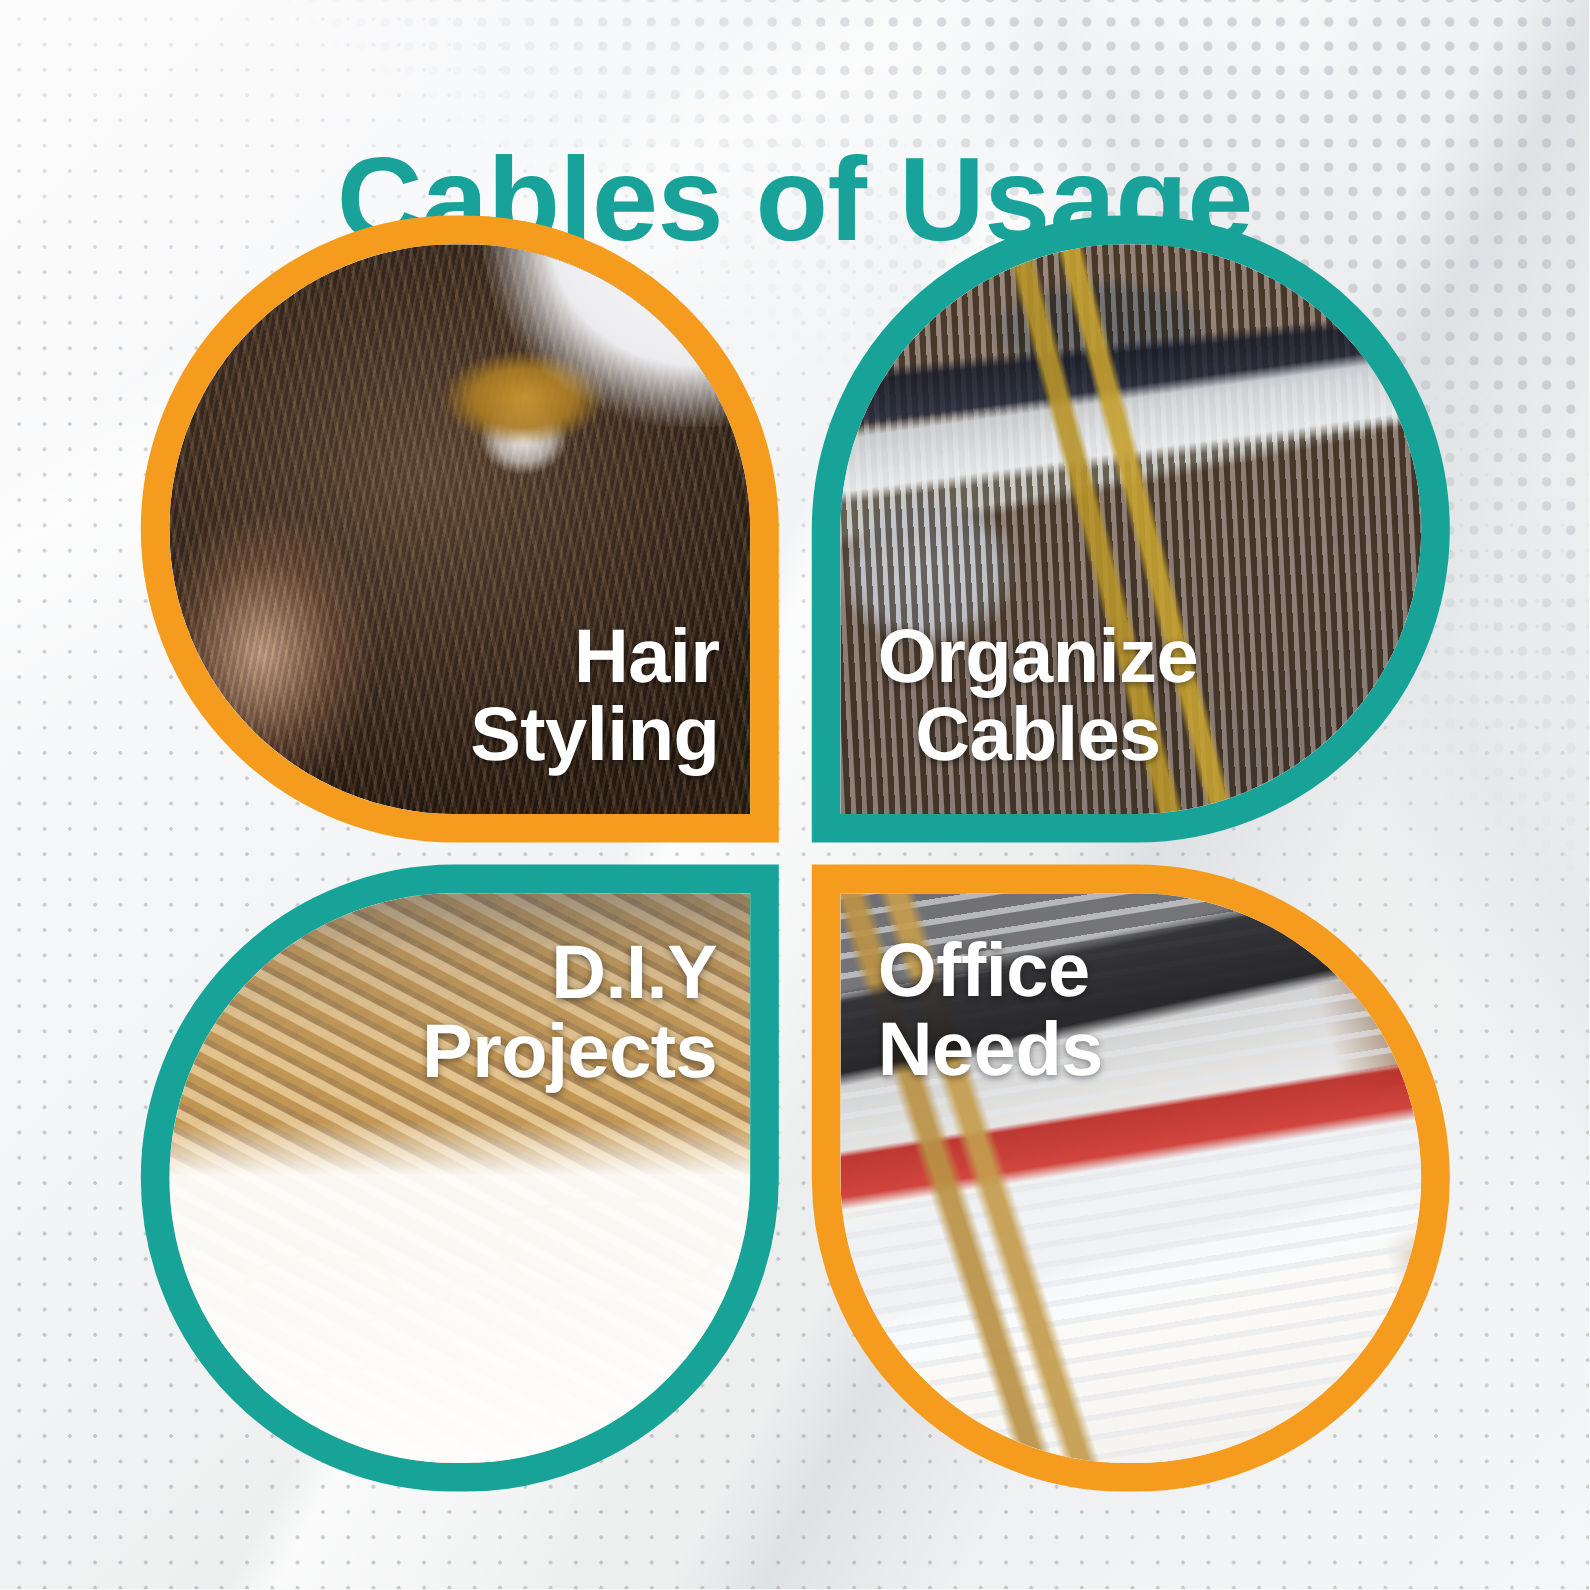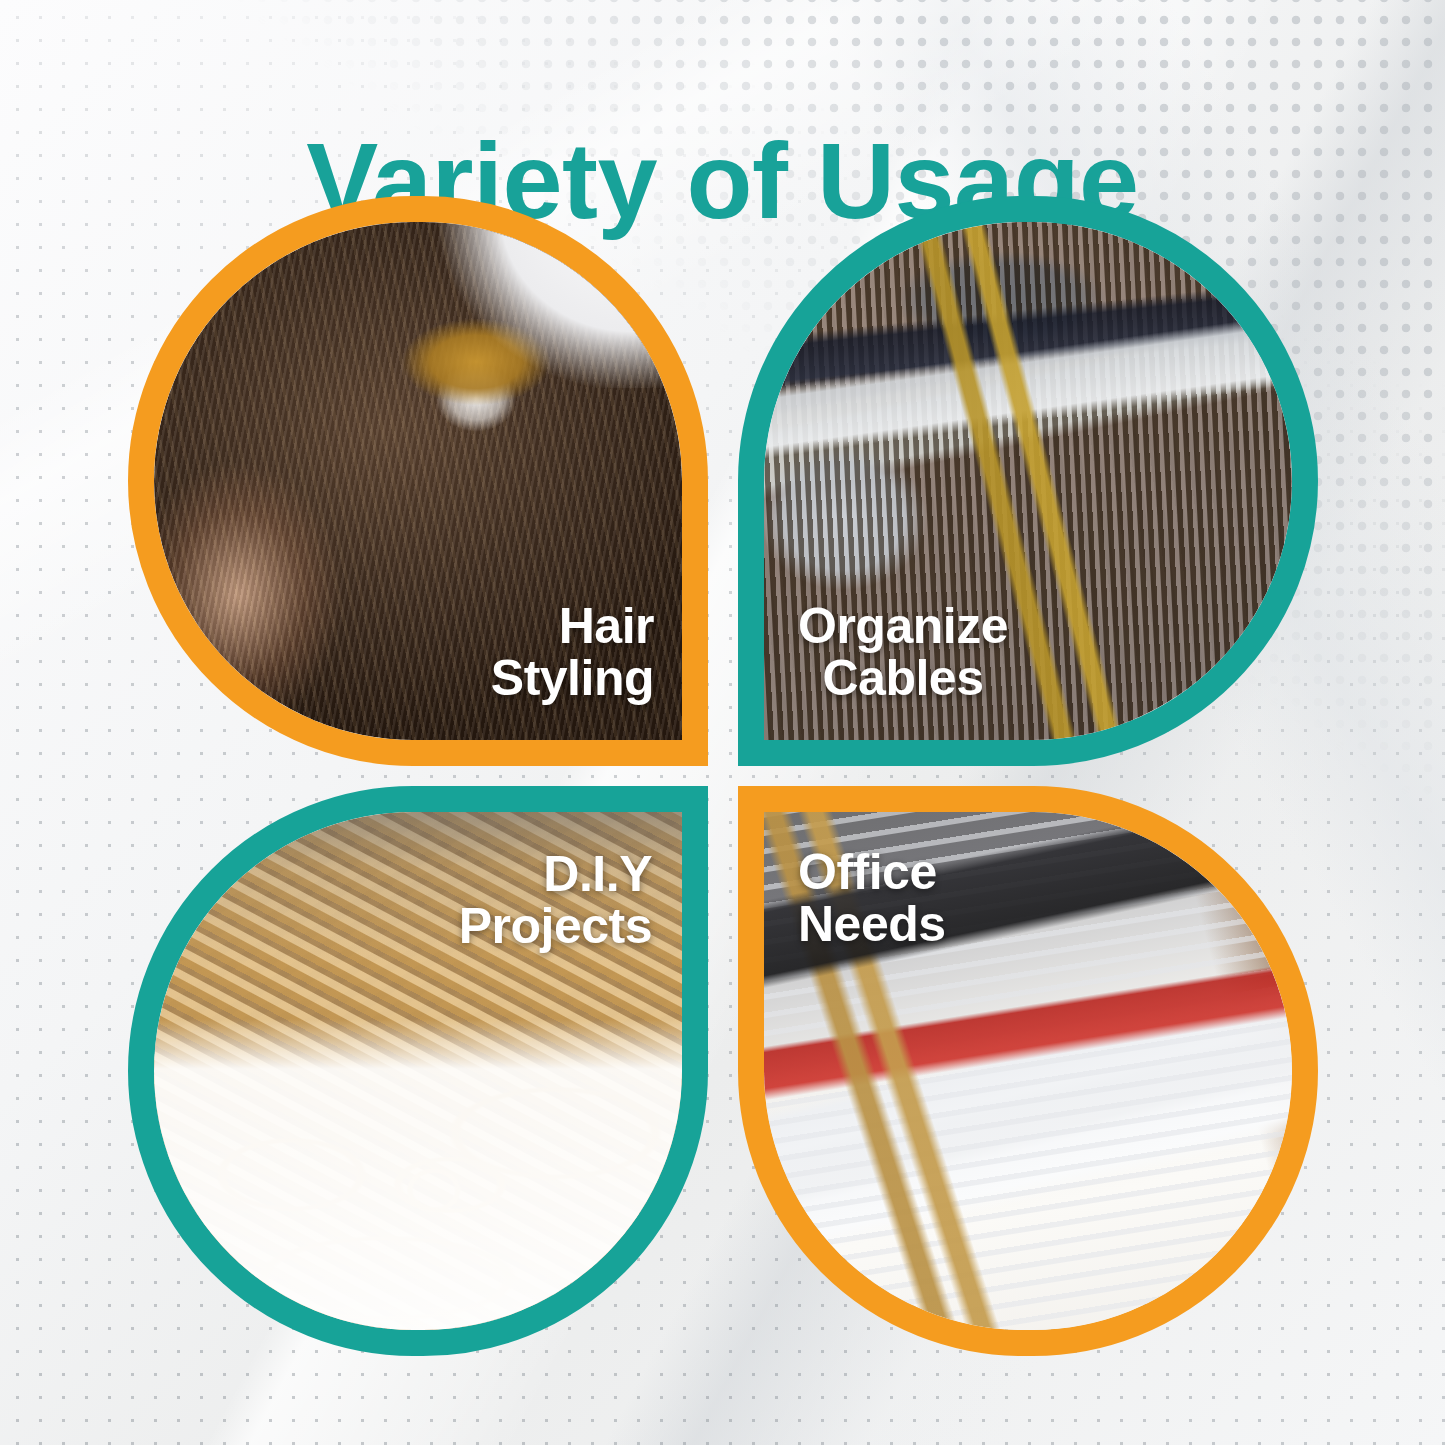--- a/index.html
+++ b/index.html
@@ -97,21 +97,21 @@
   }
   .petal .photo {
     position: absolute;
     inset: 0;
     overflow: hidden;
   }
   .petal .caption {
     position: absolute;
     color: #ffffff;
     font-weight: 700;
-    font-size: 50px;
+    font-size: 69px;
     line-height: 1.04;
     letter-spacing: -0.5px;
     text-shadow: 0 2px 7px rgba(0,0,0,0.45);
     z-index: 4;
     white-space: pre-line;
   }
 
   
   .petal.tl {
     left: 0; top: 0;
@@ -266,21 +266,21 @@
 <body>
 
 <div class="stage">
 
   <div class="bg-base"></div>
   <div class="bg-facet-a"></div>
   <div class="bg-facet-b"></div>
   <div class="bg-dots-fine"></div>
   <div class="bg-dots-bold"></div>
 
-  <h1 class="title">Variety of Usage</h1>
+  <h1 class="title">Cables of Usage</h1>
 
   <div class="petals">
 
     <div class="petal tl">
       <div class="photo ph-hair"></div>
       <div class="caption">Hair
 Styling</div>
     </div>
 
     <div class="petal tr">

